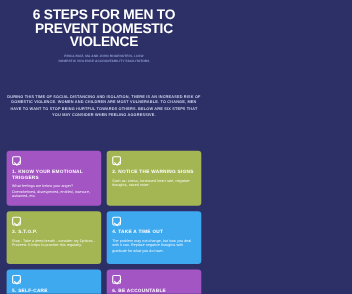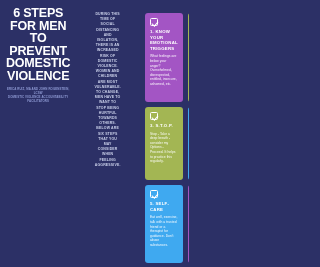--- a/index.html
+++ b/index.html
@@ -7,21 +7,21 @@
   body {
     background:#2c3066;
     font-family:"Liberation Sans", sans-serif;
     overflow:hidden;
     position:relative;
   }
   .poster {
     width:189px; height:267px;
     background:#2c3066;
     padding:7px 6px 4px 6px;
-    display:flex; flex-direction:row;gap:24px;
+    display:flex; flex-direction:column;gap:24px;
   }
   .header { text-align:center; }
   .title {
     color:#ffffff;
     font-weight:bold;
     font-size:12.5px;
     line-height:12.6px;
     letter-spacing:-0.2px;
     text-transform:uppercase;
   }

